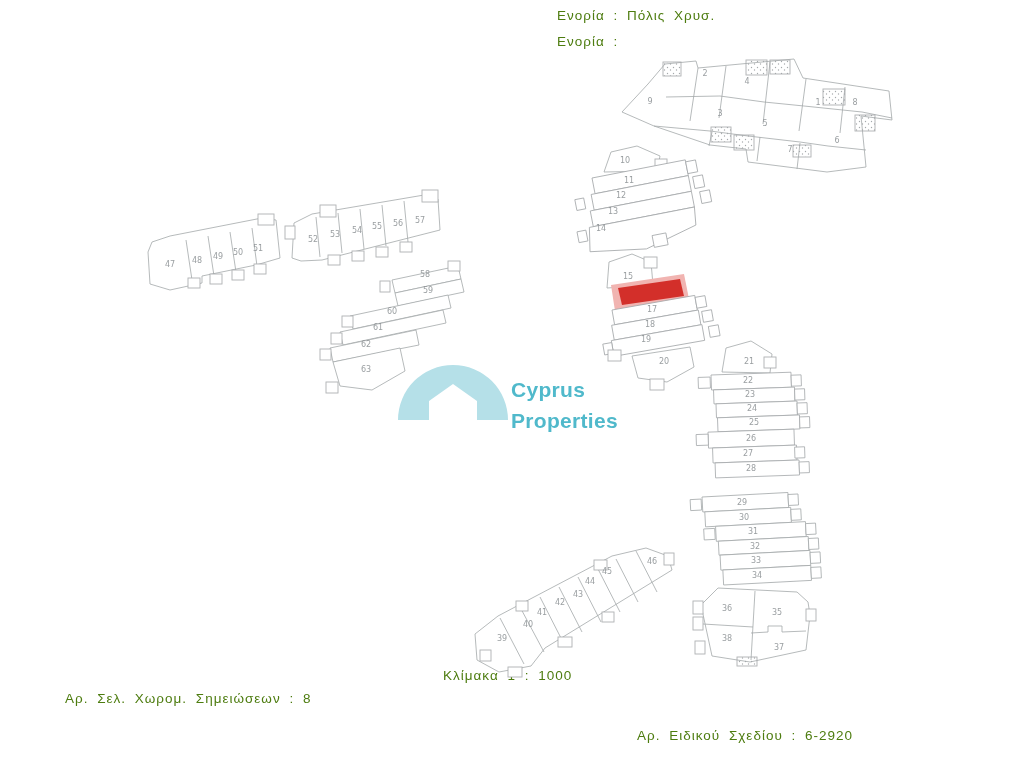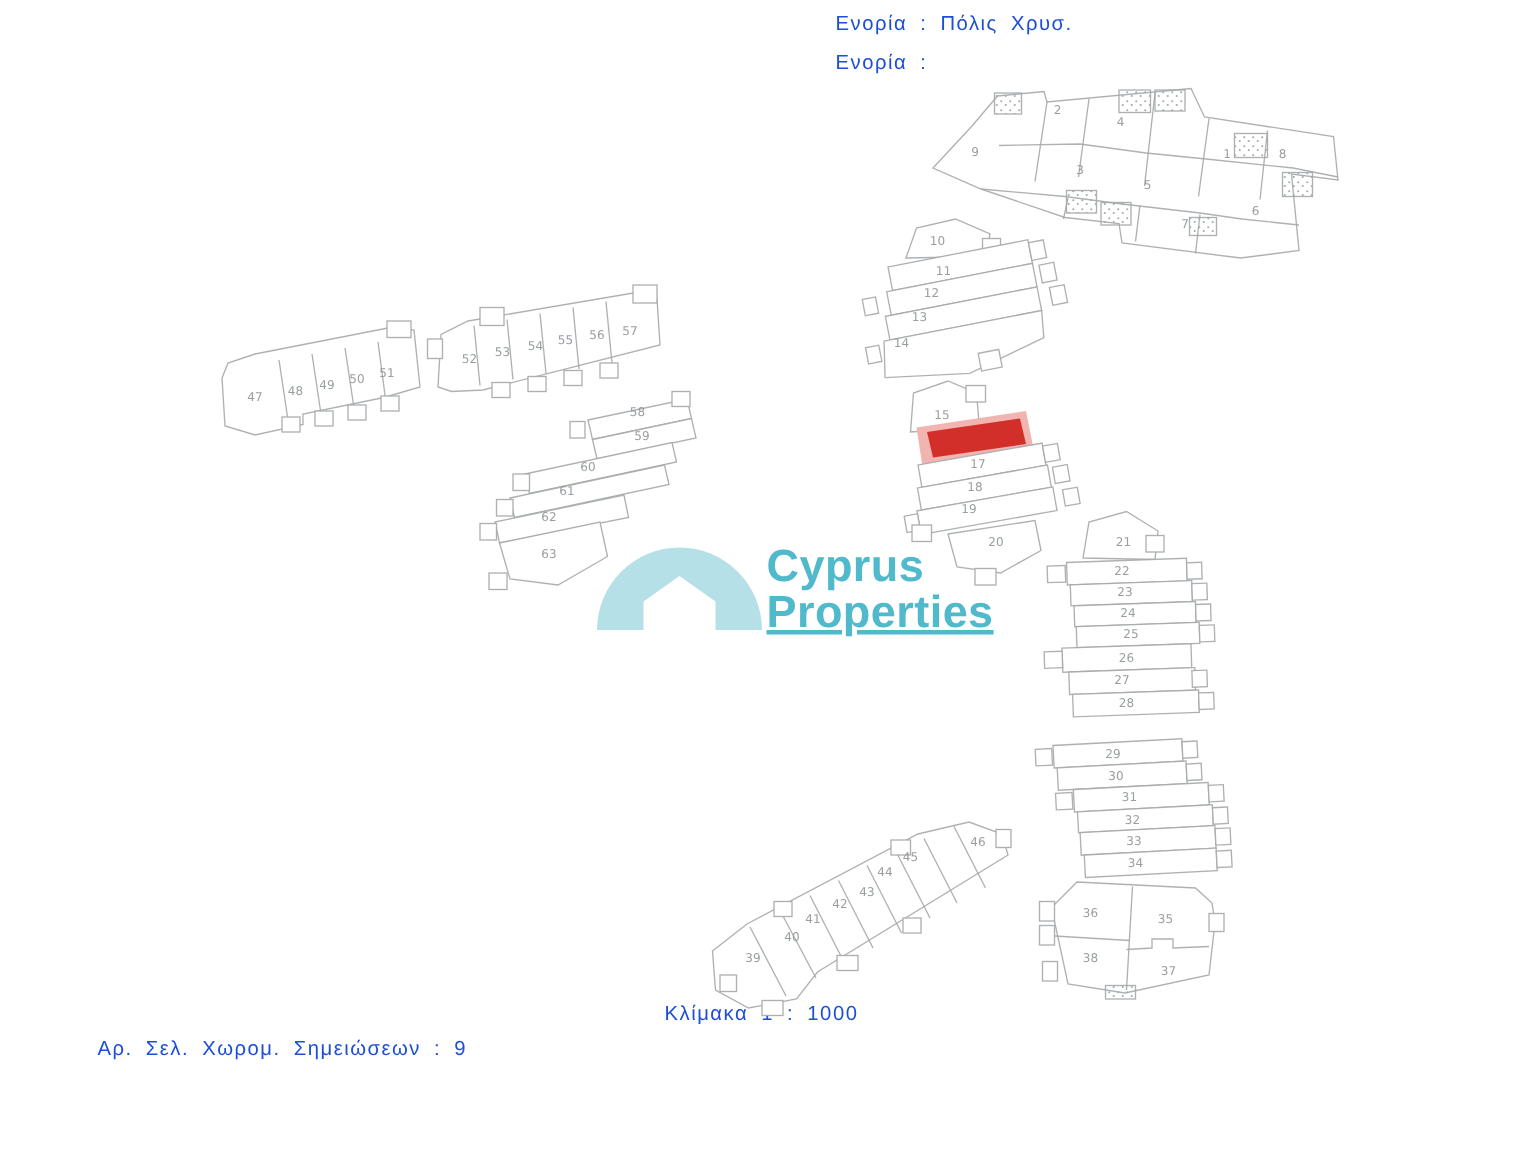--- a/index.html
+++ b/index.html
@@ -2,57 +2,58 @@
 <html><head>
 <meta charset="utf-8">
 <style>
   html,body{margin:0;padding:0;}
   body{
     width:1024px;height:768px;background:#ffffff;overflow:hidden;
     font-family:"Liberation Sans",sans-serif;position:relative;
   }
   .page{position:absolute;inset:0;}
   .gtext{
-    position:absolute;color:#1d4ed8;font-size:13.5px;
+    position:absolute;color:#4d7c0f;font-size:13.5px;
     letter-spacing:1px;word-spacing:4px;white-space:pre;
   }
   
   svg.map{position:absolute;left:0;top:0;}
   .plot{fill:#ffffff;stroke:#a5a9ab;stroke-width:0.9;stroke-opacity:0.9;}
   .ln{fill:none;stroke:#a5a9ab;stroke-width:0.9;stroke-opacity:0.9;}
   .stip{stroke:#a5a9ab;stroke-width:0.9;stroke-opacity:0.9;}
   .halo{stroke:none;}
   .hlplot{stroke:none;}
   .pnum{fill:#8f9497;font-size:8px;text-anchor:middle;font-family:"DejaVu Sans",sans-serif;opacity:0.9;}
   
   .logo{position:absolute;left:396px;top:354px;width:260px;height:70px;}
   .logo-arch{position:absolute;left:0;top:0;}
   .logo-text{
-    position:absolute;left:115px;top:8px;font-size:30px;line-height:31px;
+    position:absolute;left:115px;top:20px;font-size:21px;line-height:31px;
     font-weight:bold;letter-spacing:0.3px;color:#50b9cb;
   }
 </style>
 </head>
 <body>
 
 <div class="page">
 
   <div class="gtext" style="left:557px;top:8px">Ενορία : Πόλις Χρυσ.</div>
   <div class="gtext" style="left:557px;top:34px">Ενορία :</div>
 
   <div class="gtext" style="left:443px;top:668px">Κλίμακα 1 : 1000</div>
-  <div class="gtext" style="left:65px;top:691px">Αρ. Σελ. Χωρομ. Σημειώσεων : 9</div>
+  <div class="gtext" style="left:65px;top:691px">Αρ. Σελ. Χωρομ. Σημειώσεων : 8</div>
+  <div class="gtext" style="left:637px;top:728px">Αρ. Ειδικού Σχεδίου : 6-2920</div>
 
   <div class="logo">
     <svg class="logo-arch" width="114" height="68" viewBox="0 0 114 68">
       <path d="M2,66 A55,55 0 0 1 112,66 L81,66 L81,47 L57,30 L33,47 L33,66 Z" fill="#b5e0e8"></path>
     </svg>
     <div class="logo-text">
       <div style="color: rgb(80, 185, 203);">Cyprus</div>
-      <div style="color: rgb(80, 185, 203); text-decoration: underline;">Properties</div>
+      <div style="color: rgb(80, 185, 203);">Properties</div>
     </div>
   </div>
 
   <svg class="map" id="plan-svg" width="1024" height="768" viewBox="0 0 1024 768">
     <defs>
       <pattern id="stipple" width="6" height="6" patternUnits="userSpaceOnUse">
         <circle cx="1.5" cy="1.5" r="0.7" fill="#a5a9ab"></circle>
         <circle cx="4.5" cy="4" r="0.7" fill="#a5a9ab"></circle>
       </pattern>
     </defs>

